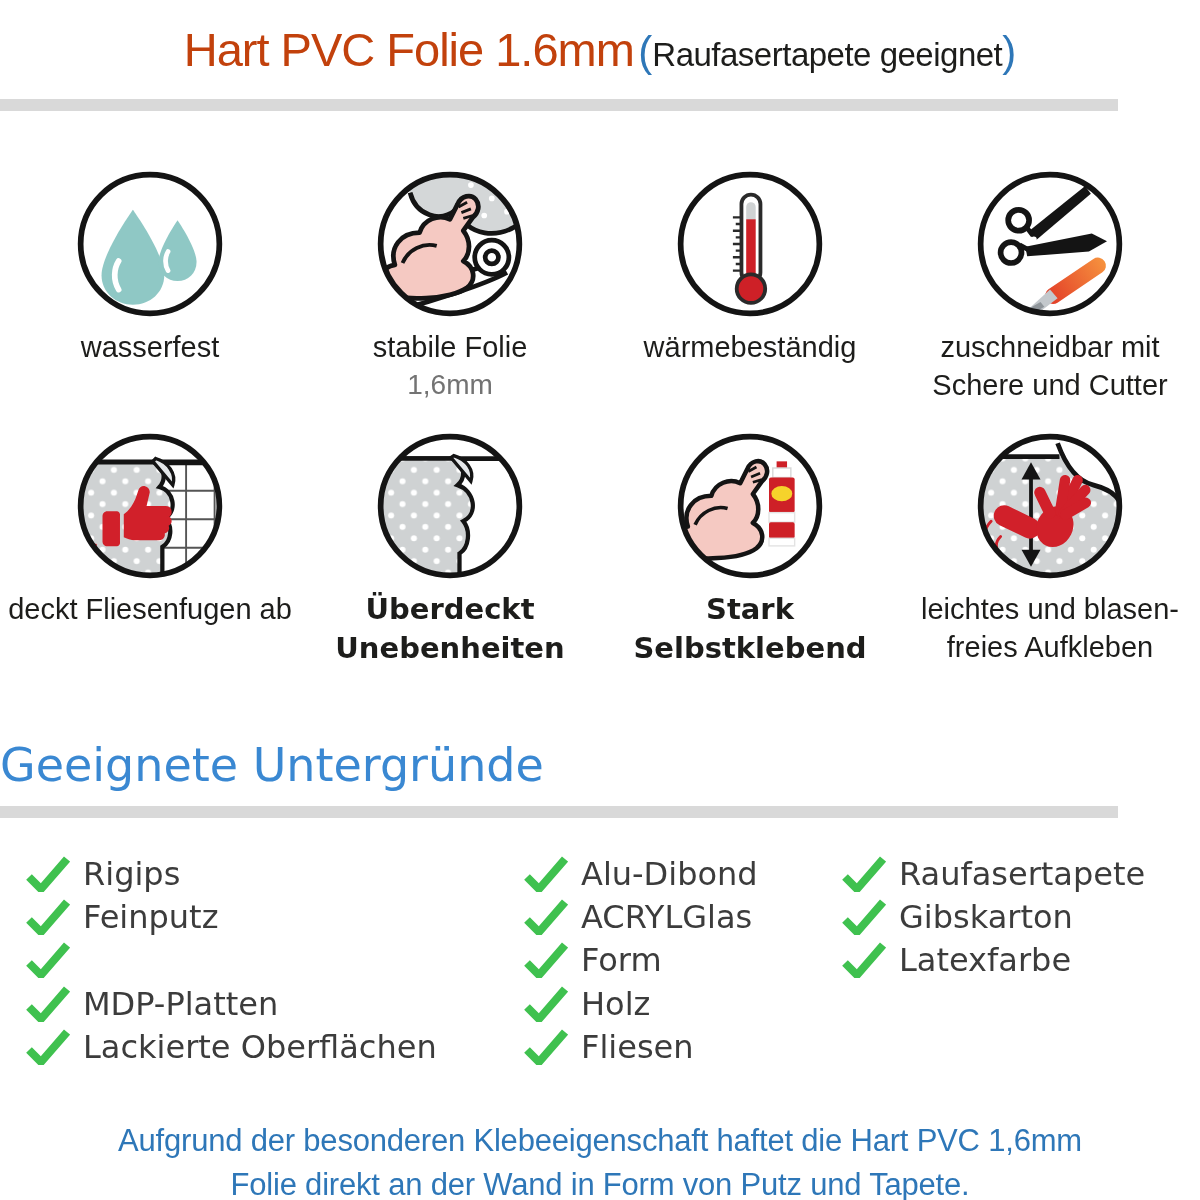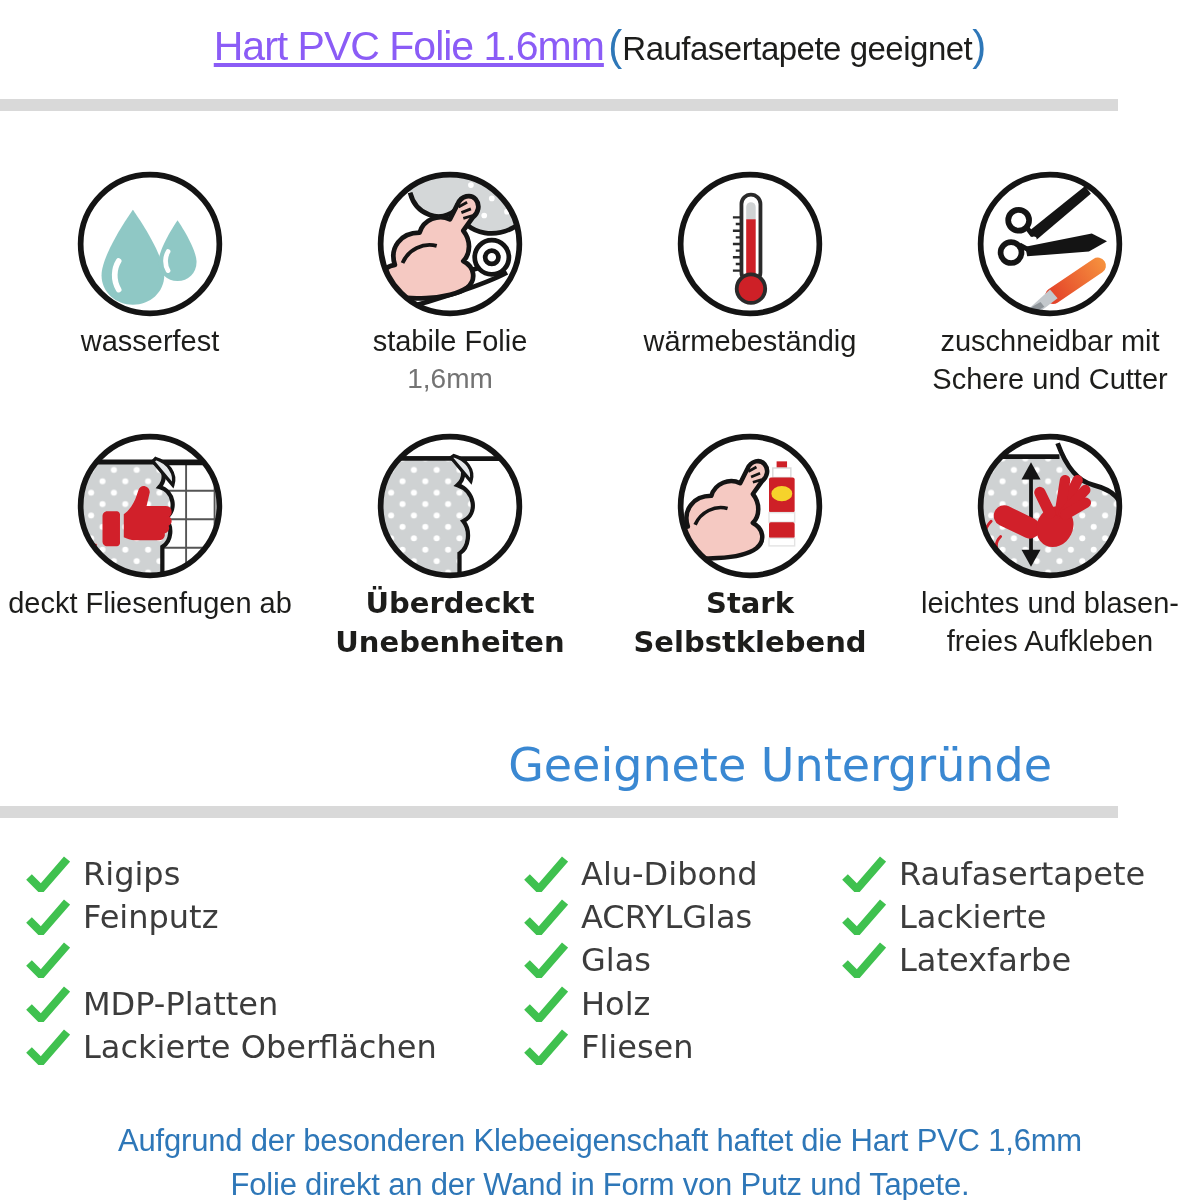--- a/index.html
+++ b/index.html
@@ -1,38 +1,38 @@
 <!DOCTYPE html>
 <html><head>
 <meta charset="utf-8">
 <style>
   html,body{margin:0;padding:0;background:#fff;}
   .canvas{position:relative;width:1200px;height:1200px;background:#fff;overflow:hidden;
           font-family:"Liberation Sans",sans-serif;color:#1d1d1b;}
   
   .title{position:absolute;top:22px;left:0;width:1200px;text-align:center;white-space:nowrap;}
-  .title-main{font-size:41px;color:#8b5cf6;letter-spacing:-1px;text-decoration:underline;}
+  .title-main{font-size:47px;color:#c2410c;letter-spacing:-1px;}
   .title-paren{font-size:42px;color:#2e77b8;}
   .title-inner{font-size:33px;color:#1d1d1b;letter-spacing:-0.5px;}
   
   .bar{position:absolute;left:0;width:1118px;height:12px;background:#d9d9d9;}
   .bar1{top:99px;}
   .bar2{top:806px;}
   
   .icon-row{position:absolute;left:0;width:1200px;display:flex;}
   .row1{top:168px;}
   .row2{top:430px;}
   .cell{width:300px;display:flex;flex-direction:column;align-items:center;}
   .circ{width:152px;height:152px;display:block;}
-  .lbl{margin-top:2px;text-align:center;font-size:29px;line-height:38px;white-space:nowrap;}
+  .lbl{margin-top:8px;text-align:center;font-size:29px;line-height:38px;white-space:nowrap;}
   .lbl span{display:block;}
   .lbl .red-sub{color:#737373;font-size:28px;}
   .bold-lbl{font-family:"DejaVu Sans",sans-serif;font-weight:700;font-size:29px;line-height:39px;text-align:center;}
   
-  .heading{position:absolute;top:738px;left:0;width:1052px;text-align:right;
+  .heading{position:absolute;top:738px;left:0;width:1052px;text-align:left;
            font-family:"DejaVu Sans",sans-serif;font-size:46px;color:#3a88d2;letter-spacing:0px;}
   .col{position:absolute;top:852px;list-style:none;margin:0;padding:0;}
   .col1{left:26px;}
   .col2{left:524px;}
   .col3{left:842px;}
   .col li{display:flex;align-items:center;height:43.4px;white-space:nowrap;}
   .check{width:44px;height:36px;margin-right:13px;flex:0 0 auto;}
   .item-text{font-family:"DejaVu Sans",sans-serif;font-size:32px;color:#3c3c3c;}
   
   .footer{position:absolute;top:1119px;left:0;width:1200px;text-align:center;
@@ -324,21 +324,21 @@
     <li>
         <svg class="check" viewBox="0 0 44 36">
           <path d="M3,21 L15,33 L41,3" stroke="#3fc14f" stroke-width="8" fill="none"></path>
         </svg>
         <span class="item-text">ACRYLGlas</span>
       </li>
     <li>
         <svg class="check" viewBox="0 0 44 36">
           <path d="M3,21 L15,33 L41,3" stroke="#3fc14f" stroke-width="8" fill="none"></path>
         </svg>
-        <span class="item-text">Glas</span>
+        <span class="item-text">Form</span>
       </li>
     <li>
         <svg class="check" viewBox="0 0 44 36">
           <path d="M3,21 L15,33 L41,3" stroke="#3fc14f" stroke-width="8" fill="none"></path>
         </svg>
         <span class="item-text">Holz</span>
       </li>
     <li>
         <svg class="check" viewBox="0 0 44 36">
           <path d="M3,21 L15,33 L41,3" stroke="#3fc14f" stroke-width="8" fill="none"></path>
@@ -351,21 +351,21 @@
     <li>
         <svg class="check" viewBox="0 0 44 36">
           <path d="M3,21 L15,33 L41,3" stroke="#3fc14f" stroke-width="8" fill="none"></path>
         </svg>
         <span class="item-text">Raufasertapete</span>
       </li>
     <li>
         <svg class="check" viewBox="0 0 44 36">
           <path d="M3,21 L15,33 L41,3" stroke="#3fc14f" stroke-width="8" fill="none"></path>
         </svg>
-        <span class="item-text">Lackierte</span>
+        <span class="item-text">Gibskarton</span>
       </li>
     <li>
         <svg class="check" viewBox="0 0 44 36">
           <path d="M3,21 L15,33 L41,3" stroke="#3fc14f" stroke-width="8" fill="none"></path>
         </svg>
         <span class="item-text">Latexfarbe</span>
       </li>
   </ul>
 
   <div class="footer">

